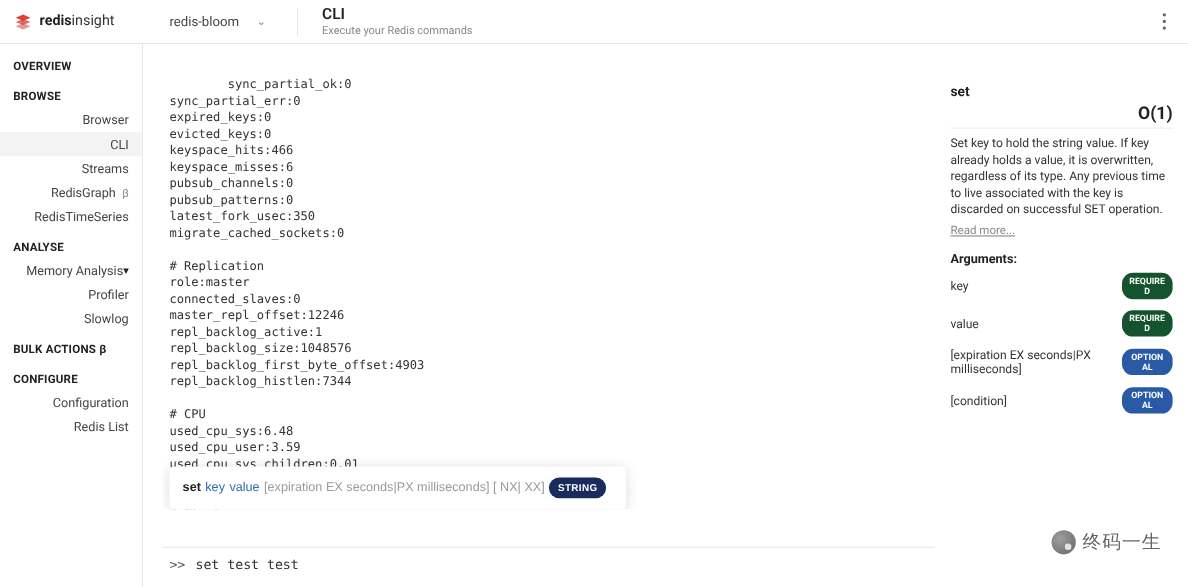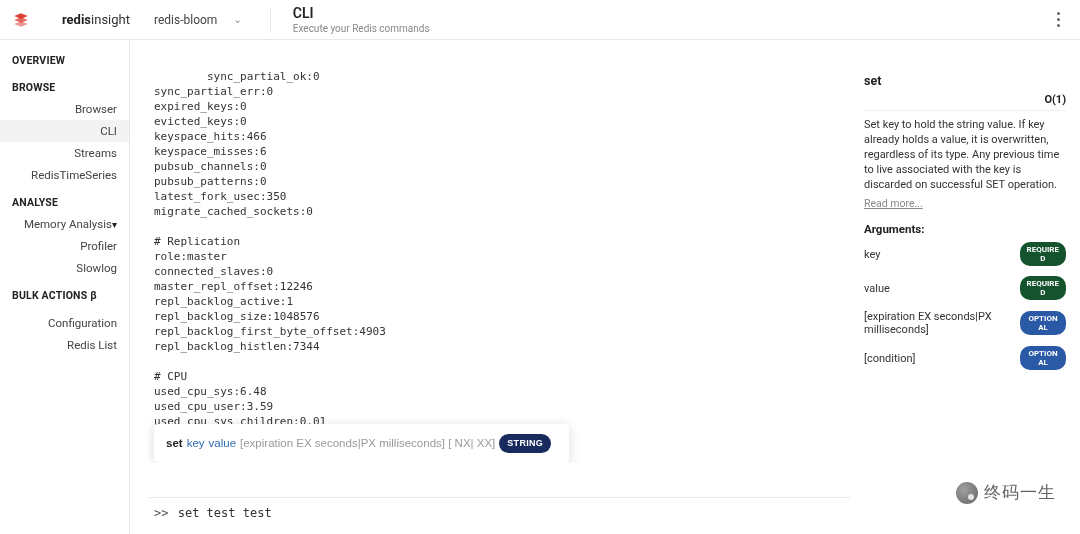--- a/index.html
+++ b/index.html
@@ -1,20 +1,20 @@
 <!DOCTYPE html>
 <html><head>
 <meta charset="utf-8">
 <style>
   * { box-sizing: border-box; margin: 0; padding: 0; }
   body { font-family: -apple-system, BlinkMacSystemFont, "Segoe UI", Roboto, sans-serif; font-size: 12px; color: #222; background: #fff; width: 1080px; height: 534px; overflow: hidden; }
 
   
   .topbar { height: 40px; border-bottom: 1px solid #e8e8e8; display: flex; align-items: center; padding: 0 12px; }
-  .logo-wrap { display: flex; align-items: center; gap: 6px; min-width: 118px; justify-content: space-between; }
+  .logo-wrap { display: flex; align-items: center; gap: 6px; min-width: 118px; }
   .logo-box { width: 18px; height: 18px; display: flex; align-items: center; justify-content: center; }
   .logo-text { font-size: 13px; color: #333; }
   .logo-text b { font-weight: 700; color: #222; }
   .db-select { padding: 0 24px; color: #444; font-size: 12px; display: flex; align-items: center; gap: 16px; cursor: pointer; }
   .chev { font-size: 10px; color: #888; }
   .vbar { width: 1px; height: 26px; background: #e8e8e8; margin: 0 4px; }
   .page-title-wrap { padding-left: 18px; }
   .page-title { font-size: 14px; font-weight: 600; color: #222; line-height: 16px; }
   .page-sub { font-size: 10px; color: #888; margin-top: 2px; }
   .topbar-spacer { flex: 1; }
@@ -40,21 +40,21 @@
   .hint-opt { color: #9a9a9a; }
   .hint-badge { display: inline-block; padding: 2px 8px; border-radius: 10px; background: #192b5d; color: #fff; font-size: 9px; font-weight: 700; letter-spacing: .3px; }
   .cli-input-row { border-top: 1px solid #e8e8e8; margin-top: 34px; padding: 8px 6px 4px; font-family: "Menlo","Consolas",monospace; font-size: 12px; display: flex; align-items: center; }
   .cli-prompt { color: #555; margin-right: 2px; }
   .cli-input { border: none; outline: none; font: inherit; flex: 1; color: #333; }
 
   .info-pane { width: 202px; flex-shrink: 0; font-size: 11.5px; }
   .info-card { border-top: 1px solid transparent; }
   .info-header { display: flex; justify-content: space-between; align-items: center; padding-bottom: 4px; border-bottom: 1px solid #eee; margin-bottom: 6px; }
   .info-cmd { font-weight: 700; font-size: 12.5px; }
-  .info-o { font-weight: 700; font-size: 11px; margin-top: 38px; }
+  .info-o { font-weight: 700; font-size: 16px; margin-top: 38px; }
   .info-desc { font-size: 11px; color: #333; line-height: 15px; margin-bottom: 4px; }
   .info-more { font-size: 10.5px; color: #888; text-decoration: underline; cursor: pointer; }
   .args-title { font-size: 11.5px; font-weight: 700; margin: 12px 0 6px; }
   .arg-row { display: flex; justify-content: space-between; align-items: center; margin-bottom: 10px; gap: 6px; }
   .arg-name { font-size: 11px; color: #333; line-height: 13px; }
   .pill { display: inline-block; padding: 3px 7px; border-radius: 10px; font-size: 8px; font-weight: 700; color: #fff; text-align: center; line-height: 9px; min-width: 46px; }
   .pill.req { background: #14532d; }
   .pill.opt { background: #2a5aa6; }
 
   .watermark { position: absolute; right: 24px; bottom: 30px; display: flex; align-items: center; gap: 6px; opacity: .85; pointer-events: none; }
@@ -106,40 +106,44 @@
         <div class="sb-item">
           <span>Browser</span>
         </div>
         <div class="sb-item active">
           <span>CLI</span>
         </div>
         <div class="sb-item">
           <span>Streams</span>
         </div>
         <div class="sb-item">
+          <span>RedisGraph  <span class="beta">β</span></span>
+        </div>
+        <div class="sb-item">
           <span>RedisTimeSeries</span>
         </div>
       </div>
       <div class="sb-group">
         <div class="sb-heading">ANALYSE</div>
         <div class="sb-item">
           <span>Memory Analysis</span>
           <span class="chev-down">▾</span>
         </div>
         <div class="sb-item">
           <span>Profiler</span>
         </div>
         <div class="sb-item">
           <span>Slowlog</span>
         </div>
       </div>
       <div class="sb-group">
         <div class="sb-heading">BULK ACTIONS  β</div>
       </div>
       <div class="sb-group">
+        <div class="sb-heading">CONFIGURE</div>
         <div class="sb-item">
           <span>Configuration</span>
         </div>
         <div class="sb-item">
           <span>Redis List</span>
         </div>
       </div>
     </nav>
 
   <div class="main">

